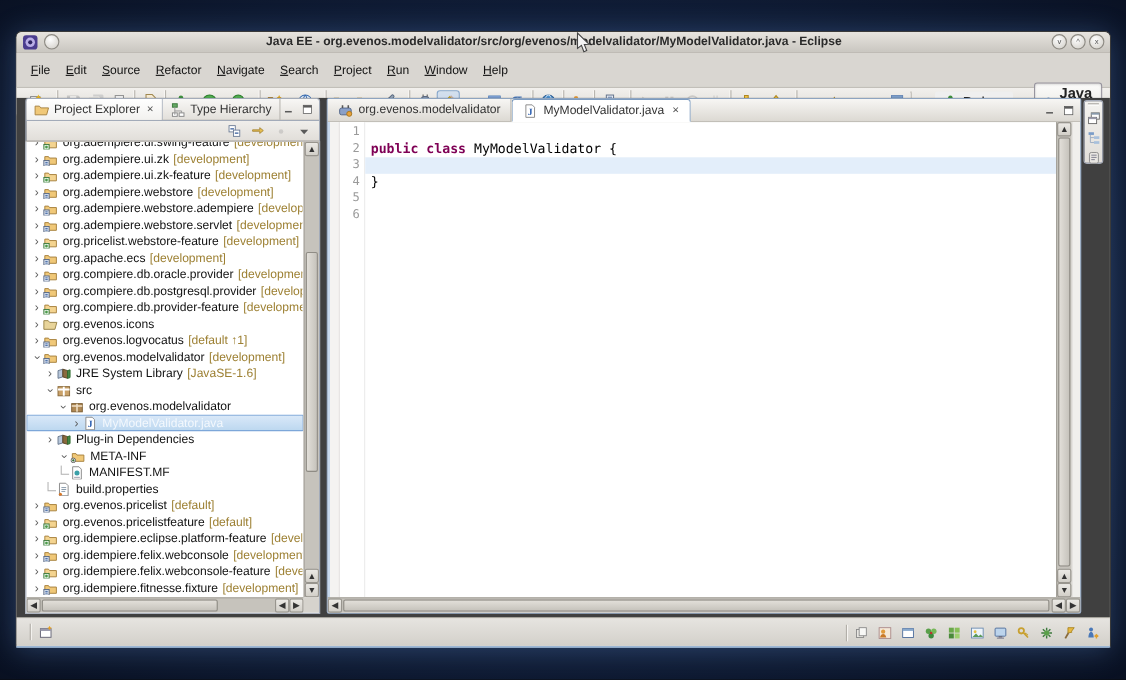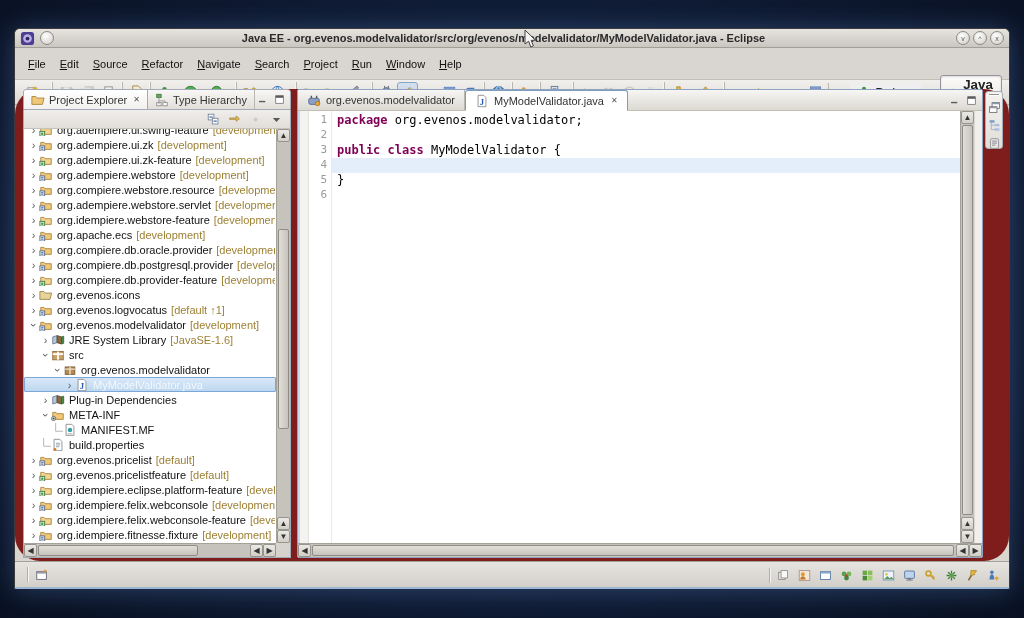--- a/index.html
+++ b/index.html
@@ -35,21 +35,21 @@
   .tb-btn.pressed{background:linear-gradient(#d4e0ee,#c2d4e8);border-color:#84a6cc;}
   .tb-caret{font-size:7px;color:#333;margin-left:2px;}
   .tb-spacer{flex:1;}
   .persp-bar{display:flex;align-items:center;gap:19px;padding-right:3px;}
   .persp-open{display:flex;align-items:center;padding:1px 3px;border-right:1px solid #b8b5af;margin-right:2px;}
   .persp-open .ico{width:16px;height:16px;}
   .persp{display:flex;align-items:center;gap:4px;padding:1px 6px;border:1px solid transparent;border-radius:3px;color:#222;}
   .persp .ico{width:14px;height:14px;}
   .persp.active{background:linear-gradient(#fcfcfb,#e5e2dc);border-color:#97949e;box-shadow:inset 0 1px 2px rgba(0,0,0,.14);font-weight:bold;}
   
-  .main{position:absolute;left:0;right:0;top:60px;bottom:26px;background:#7f1d1d;border-radius:25px;}
+  .main{position:absolute;left:0;right:0;top:60px;bottom:26px;background:#404040;}
   
   .explorer{position:absolute;left:8px;top:0;width:268px;bottom:3px;display:flex;flex-direction:column;}
   .view-tabbar{height:21px;display:flex;align-items:stretch;background:linear-gradient(#f8f7f5,#e2dfda);
     border:1px solid #a3abb9;border-radius:3px 3px 0 0;}
   .vtab{display:flex;align-items:center;gap:4px;padding:0 7px;color:#333;white-space:nowrap;}
   .vtab .ico{width:14px;height:14px;}
   .vtab.active{background:linear-gradient(#ffffff,#f2f1ef);border-right:1px solid #a3abb9;border-radius:3px 0 0 0;}
   .vtab:not(.active){border-right:1px solid #bab7b1;}
   .tab-close{font-size:8px;color:#555;margin-left:2px;}
   .view-minmax{margin-left:auto;display:flex;align-items:center;gap:2px;padding-right:3px;}
@@ -599,21 +599,21 @@
                 </div>
                 <div class="trow" style="padding-left: 3px;">
                   <span class="tarrow">›</span>
                   <span class="ico" style="height: 14px; width: 14px;">
                     <svg viewBox="0 0 16 16">
                       <path d="M2 13V5h3.8l1.1 1.5H14v6.5z" fill="#f0c878" stroke="#a8823e"></path>
                       <rect x="1" y="9" width="5.5" height="6" fill="#dfe6f0" stroke="#5a6a85"></rect>
                       <path d="M2.5 11h2.5M2.5 12.8h2.5" stroke="#3a62a0"></path>
                     </svg>
                   </span>
-                  <span class="tlabel">org.compiere.webstore.resource</span>
+                  <span class="tlabel">org.adempiere.webstore.adempiere</span>
                   <span class="tdec">[development]</span>
                 </div>
                 <div class="trow" style="padding-left: 3px;">
                   <span class="tarrow">›</span>
                   <span class="ico" style="height: 14px; width: 14px;">
                     <svg viewBox="0 0 16 16">
                       <path d="M2 13V5h3.8l1.1 1.5H14v6.5z" fill="#f0c878" stroke="#a8823e"></path>
                       <rect x="1" y="9" width="5.5" height="6" fill="#dfe6f0" stroke="#5a6a85"></rect>
                       <path d="M2.5 11h2.5M2.5 12.8h2.5" stroke="#3a62a0"></path>
                     </svg>
@@ -623,21 +623,21 @@
                 </div>
                 <div class="trow" style="padding-left: 3px;">
                   <span class="tarrow">›</span>
                   <span class="ico" style="height: 14px; width: 14px;">
                     <svg viewBox="0 0 16 16">
                       <path d="M2 13V5h3.8l1.1 1.5H14v6.5z" fill="#f4d490" stroke="#a8823e"></path>
                       <rect x="1" y="9.5" width="5.5" height="5.5" fill="#dff0df" stroke="#3d7a3d"></rect>
                       <circle cx="3.7" cy="12.2" r="1.4" fill="#4a9a4a"></circle>
                     </svg>
                   </span>
-                  <span class="tlabel">org.idempiere.webstore-feature</span>
+                  <span class="tlabel">org.pricelist.webstore-feature</span>
                   <span class="tdec">[development]</span>
                 </div>
                 <div class="trow" style="padding-left: 3px;">
                   <span class="tarrow">›</span>
                   <span class="ico" style="height: 14px; width: 14px;">
                     <svg viewBox="0 0 16 16">
                       <path d="M2 13V5h3.8l1.1 1.5H14v6.5z" fill="#f0c878" stroke="#a8823e"></path>
                       <rect x="1" y="9" width="5.5" height="6" fill="#dfe6f0" stroke="#5a6a85"></rect>
                       <path d="M2.5 11h2.5M2.5 12.8h2.5" stroke="#3a62a0"></path>
                     </svg>
@@ -761,21 +761,21 @@
                   <span class="tarrow">›</span>
                   <span class="ico" style="height: 14px; width: 14px;">
                     <svg viewBox="0 0 16 16">
                       <path d="M2 12.5l5-1.5v-8l-5 1.5z" fill="#b8c8dc" stroke="#6a7a90"></path>
                       <path d="M7 11l5 1.5v-8L7 3z" fill="#8a6a3e" stroke="#5a4526"></path>
                       <path d="M12 12.5l2.5-.8v-8l-2.5.8z" fill="#4a8a4a" stroke="#2d6a2d"></path>
                     </svg>
                   </span>
                   <span class="tlabel">Plug-in Dependencies</span>
                 </div>
-                <div class="trow" style="padding-left: 15px;">
+                <div class="trow" style="padding-left: 28px;">
                   <span class="tarrow exp">›</span>
                   <span class="ico" style="height: 14px; width: 14px;">
                     <svg viewBox="0 0 16 16">
                       <path d="M2 13V5h3.8l1.1 1.5H14v6.5z" fill="#f0c878" stroke="#a8823e"></path>
                       <circle cx="3" cy="12" r="2.4" fill="#e8e8e8" stroke="#666"></circle>
                       <path d="M3 10.8v2.4M1.8 12h2.4" stroke="#2a6a2a"></path>
                     </svg>
                   </span>
                   <span class="tlabel">META-INF</span>
                 </div>
@@ -948,21 +948,20 @@
           <div class="annruler"></div>
           <div class="gutterc" id="gutter">
               <div class="grow">1</div>
               <div class="grow">2</div>
               <div class="grow">3</div>
               <div class="grow">4</div>
               <div class="grow">5</div>
               <div class="grow">6</div>
             </div>
           <div class="codec" id="code">
-              <div class="crow"><span class="k">package</span><span> org.evenos.modelvalidator;</span></div>
               <div class="crow"></div>
               <div class="crow"><span class="k">public class</span><span> MyModelValidator {</span></div>
               <div class="crow cur"></div>
               <div class="crow"><span>}</span></div>
               <div class="crow"></div>
             </div>
           <div class="evscroll">
             <div class="sb-btn" style="top:0;left:0;">▲</div>
             <div class="sb-thumb" style="left:1px;right:1px;top:14px;bottom:28px;"></div>
             <div class="sb-btn" style="bottom:13px;left:0;">▲</div>

